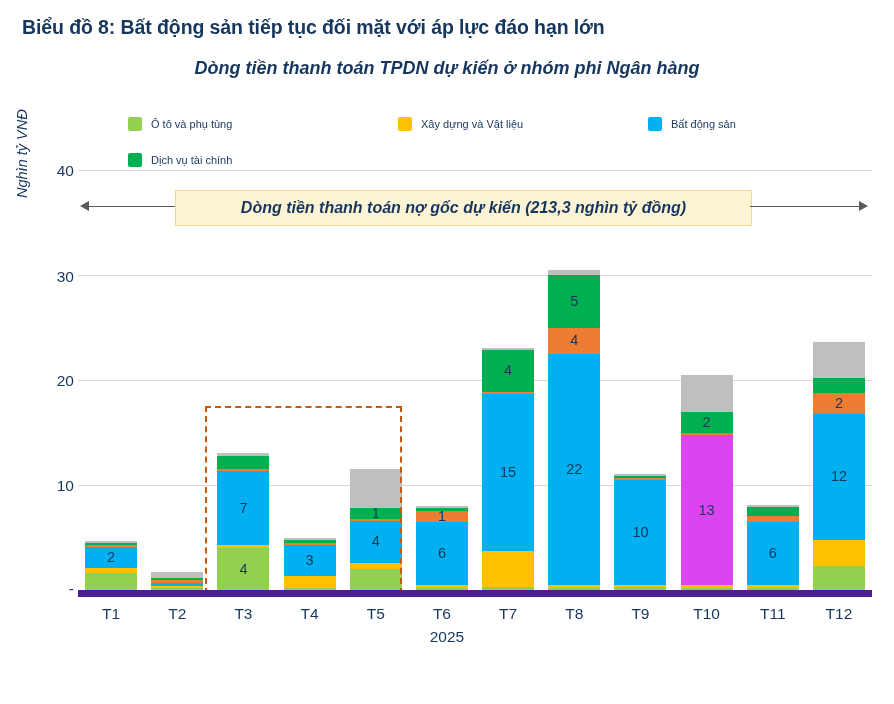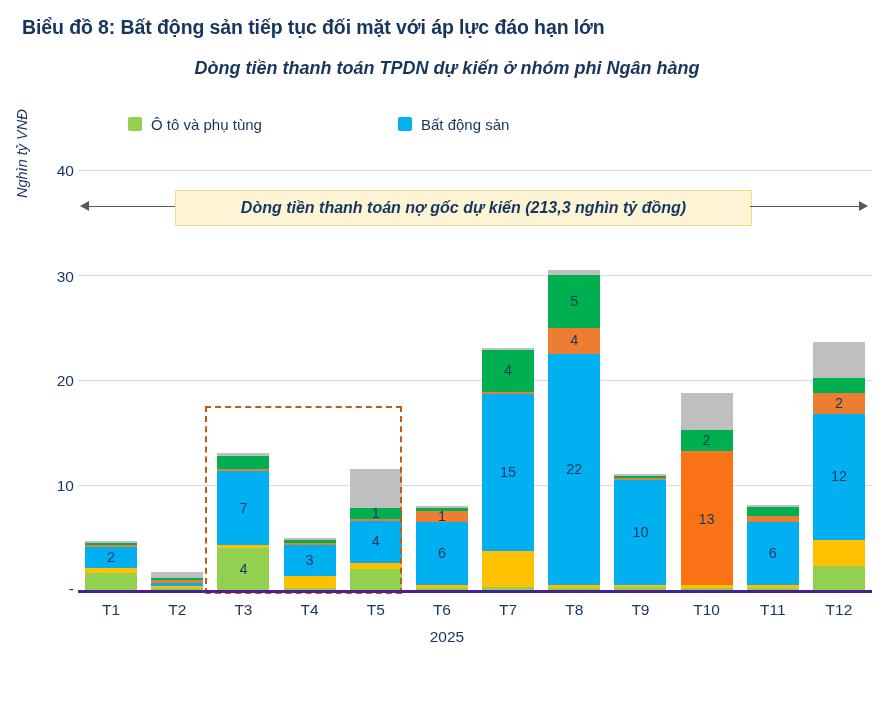--- a/index.html
+++ b/index.html
@@ -56,21 +56,21 @@
     align-items: center;
     gap: 9px;
   }
   .legend-swatch {
     width: 14px;
     height: 14px;
     border-radius: 2px;
     flex: none;
   }
   .legend-label {
-    font-size: 15px;
+    font-size: 11px;
     color: #17365d;
   }
   
   .plot {
     position: absolute;
     left: 0;
     top: 170px;
     width: 894px;
     height: 450px;
   }
@@ -192,21 +192,21 @@
     pointer-events: none;
   }
   
   .xaxis {
     position: absolute;
     left: 78px;
     right: 22px;
     top: 420px;
     height: 34px;
     display: flex;
-    border-top: 3px solid #4c1d95;
+    border-top: 7px solid #4c1d95;
   }
   .xtick {
     flex: 1 1 0;
     text-align: center;
     font-size: 15.5px;
     color: #17365d;
     line-height: 34px;
   }
   .xaxis-title {
     position: absolute;
@@ -235,22 +235,30 @@
 
   <div class="title">Biểu đồ 8: Bất động sản tiếp tục đối mặt với áp lực đáo hạn lớn</div>
   <div class="subtitle">Dòng tiền thanh toán TPDN dự kiến ở nhóm phi Ngân hàng</div>
 
   <div class="legend">
     <div class="legend-item">
       <span class="legend-swatch" style="background:#92d050"></span>
       <span class="legend-label">Ô tô và phụ tùng</span>
     </div>
     <div class="legend-item">
+      <span class="legend-swatch" style="background:#ffc000"></span>
+      <span class="legend-label">Xây dựng và Vật liệu</span>
+    </div>
+    <div class="legend-item">
       <span class="legend-swatch" style="background:#00b0f0"></span>
       <span class="legend-label">Bất động sản</span>
+    </div>
+    <div class="legend-item">
+      <span class="legend-swatch" style="background:#00b050"></span>
+      <span class="legend-label">Dịch vụ tài chính</span>
     </div>
   </div>
 
   <div class="ylabel">Nghìn tỷ VNĐ</div>
 
   <div class="plot">
 
     <div class="yticks">
       <div class="ytick" style="top:-8px">40</div>
       <div class="ytick" style="top:98px">30</div>
@@ -402,21 +410,21 @@
         </div>
       </div>
 
       <div class="barcol">
         <div class="stack">
           <div class="seg" style="height:36.8px;background:#bfbfbf"></div>
           <div class="seg" style="height:21px;background:#00b050">
               <span>2</span>
             </div>
           <div class="seg" style="height:2.1px;background:#ed7d31"></div>
-          <div class="seg" style="height:132px;background:#f97316">
+          <div class="seg" style="height:150px;background:#d946ef">
               <span>13</span>
             </div>
           <div class="seg" style="height:3.1px;background:#ffc000"></div>
           <div class="seg" style="height:2.1px;background:#92d050"></div>
         </div>
       </div>
 
       <div class="barcol">
         <div class="stack">
           <div class="seg" style="height:2.1px;background:#bfbfbf"></div>

